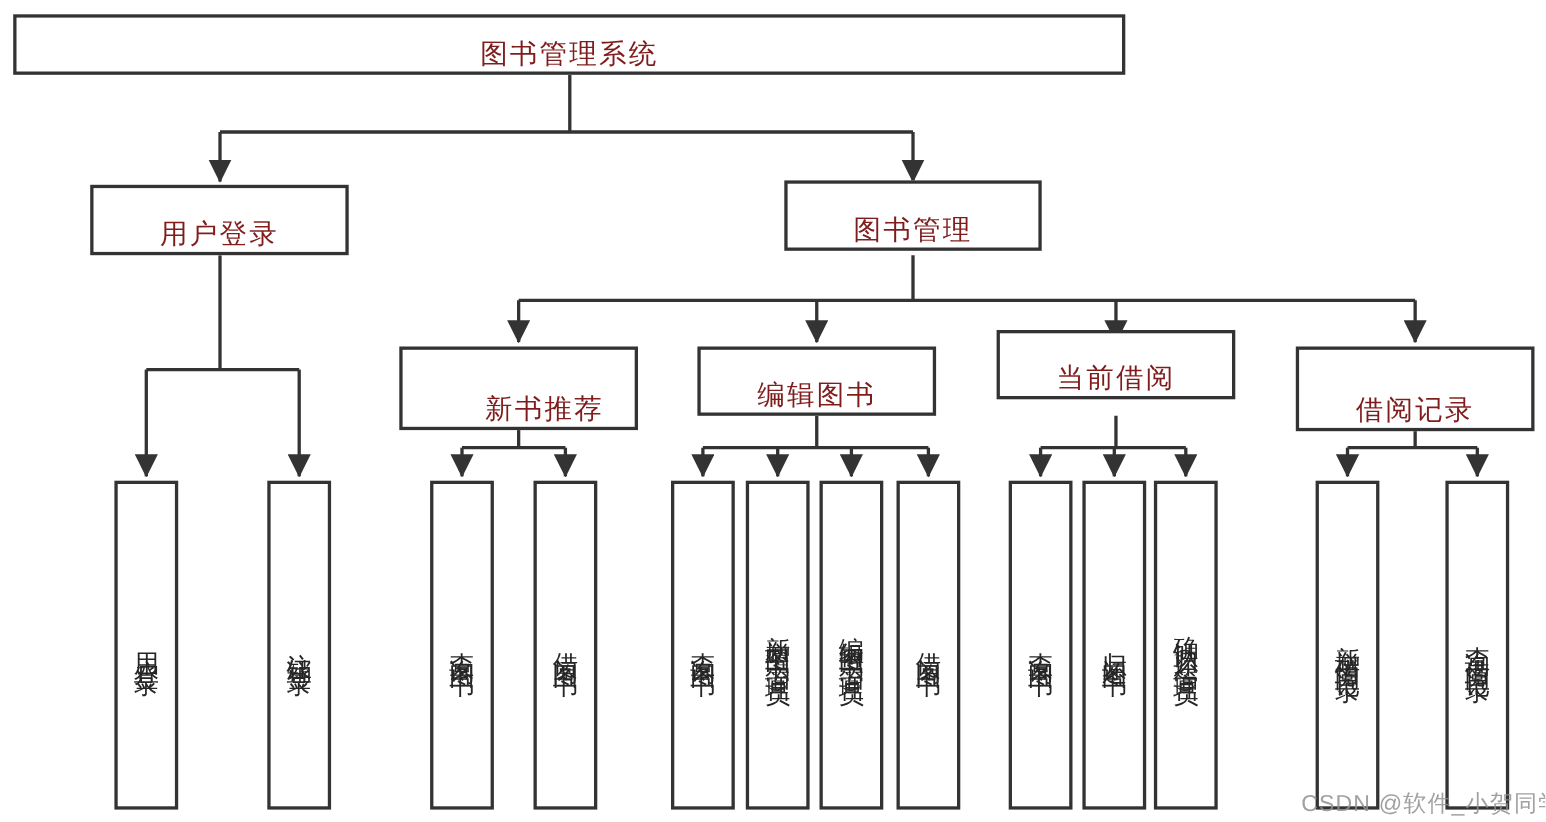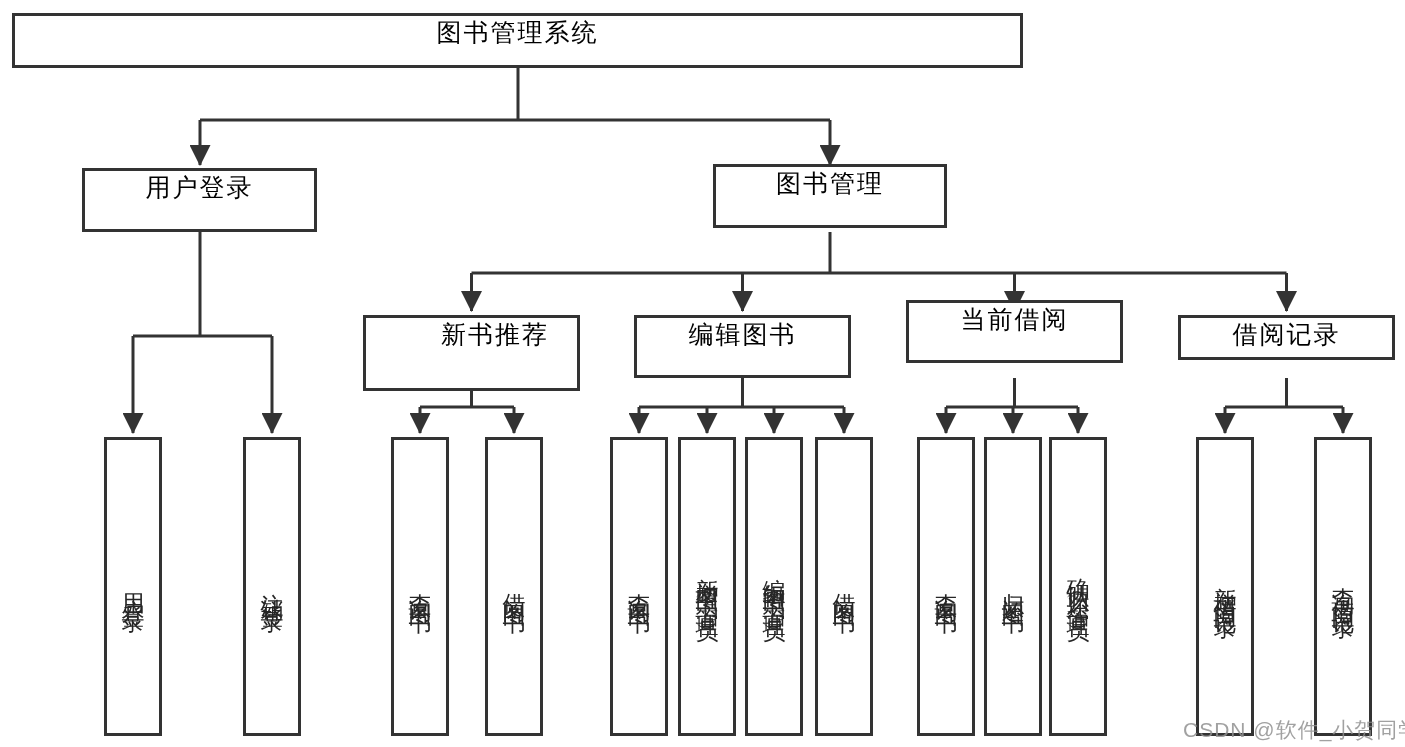--- a/index.html
+++ b/index.html
@@ -16,25 +16,25 @@
     left: 0; top: 0;
     width: 1405px; height: 747px;
     z-index: 1;
   }
   .hbox {
     position: absolute;
     box-sizing: border-box;
     border: 3px solid #333333;
     background: #ffffff;
     display: flex;
-    align-items: flex-start;
+    align-items: flex-end;
     justify-content: center;
     font-size: 25px;
     letter-spacing: 2px;
-    color: #000000;
+    color: #7f1d1d;
     z-index: 2;
   }
   .vbox {
     position: absolute;
     box-sizing: border-box;
     border: 3px solid #333333;
     background: #ffffff;
     width: 58px;
     height: 299px;
     top: 437px;
@@ -123,21 +123,21 @@
 
   <div class="hbox" style="left:363px; top:315px; width:217px; height:76px;padding-left:47px;">
     <span>新书推荐</span>
   </div>
   <div class="hbox" style="left:634px; top:315px; width:217px; height:63px;">
     <span>编辑图书</span>
   </div>
   <div class="hbox" style="left:906px; top:300px; width:217px; height:63px;">
     <span>当前借阅</span>
   </div>
-  <div class="hbox" style="left:1178px; top:315px; width:217px; height:45px;">
+  <div class="hbox" style="left:1178px; top:315px; width:217px; height:77px;">
     <span>借阅记录</span>
   </div>
 
   <div class="vbox" style="left:104px;">
     <span class="vtext">用户登录</span>
   </div>
   <div class="vbox" style="left:243px;">
     <span class="vtext">注销登录</span>
   </div>
 

